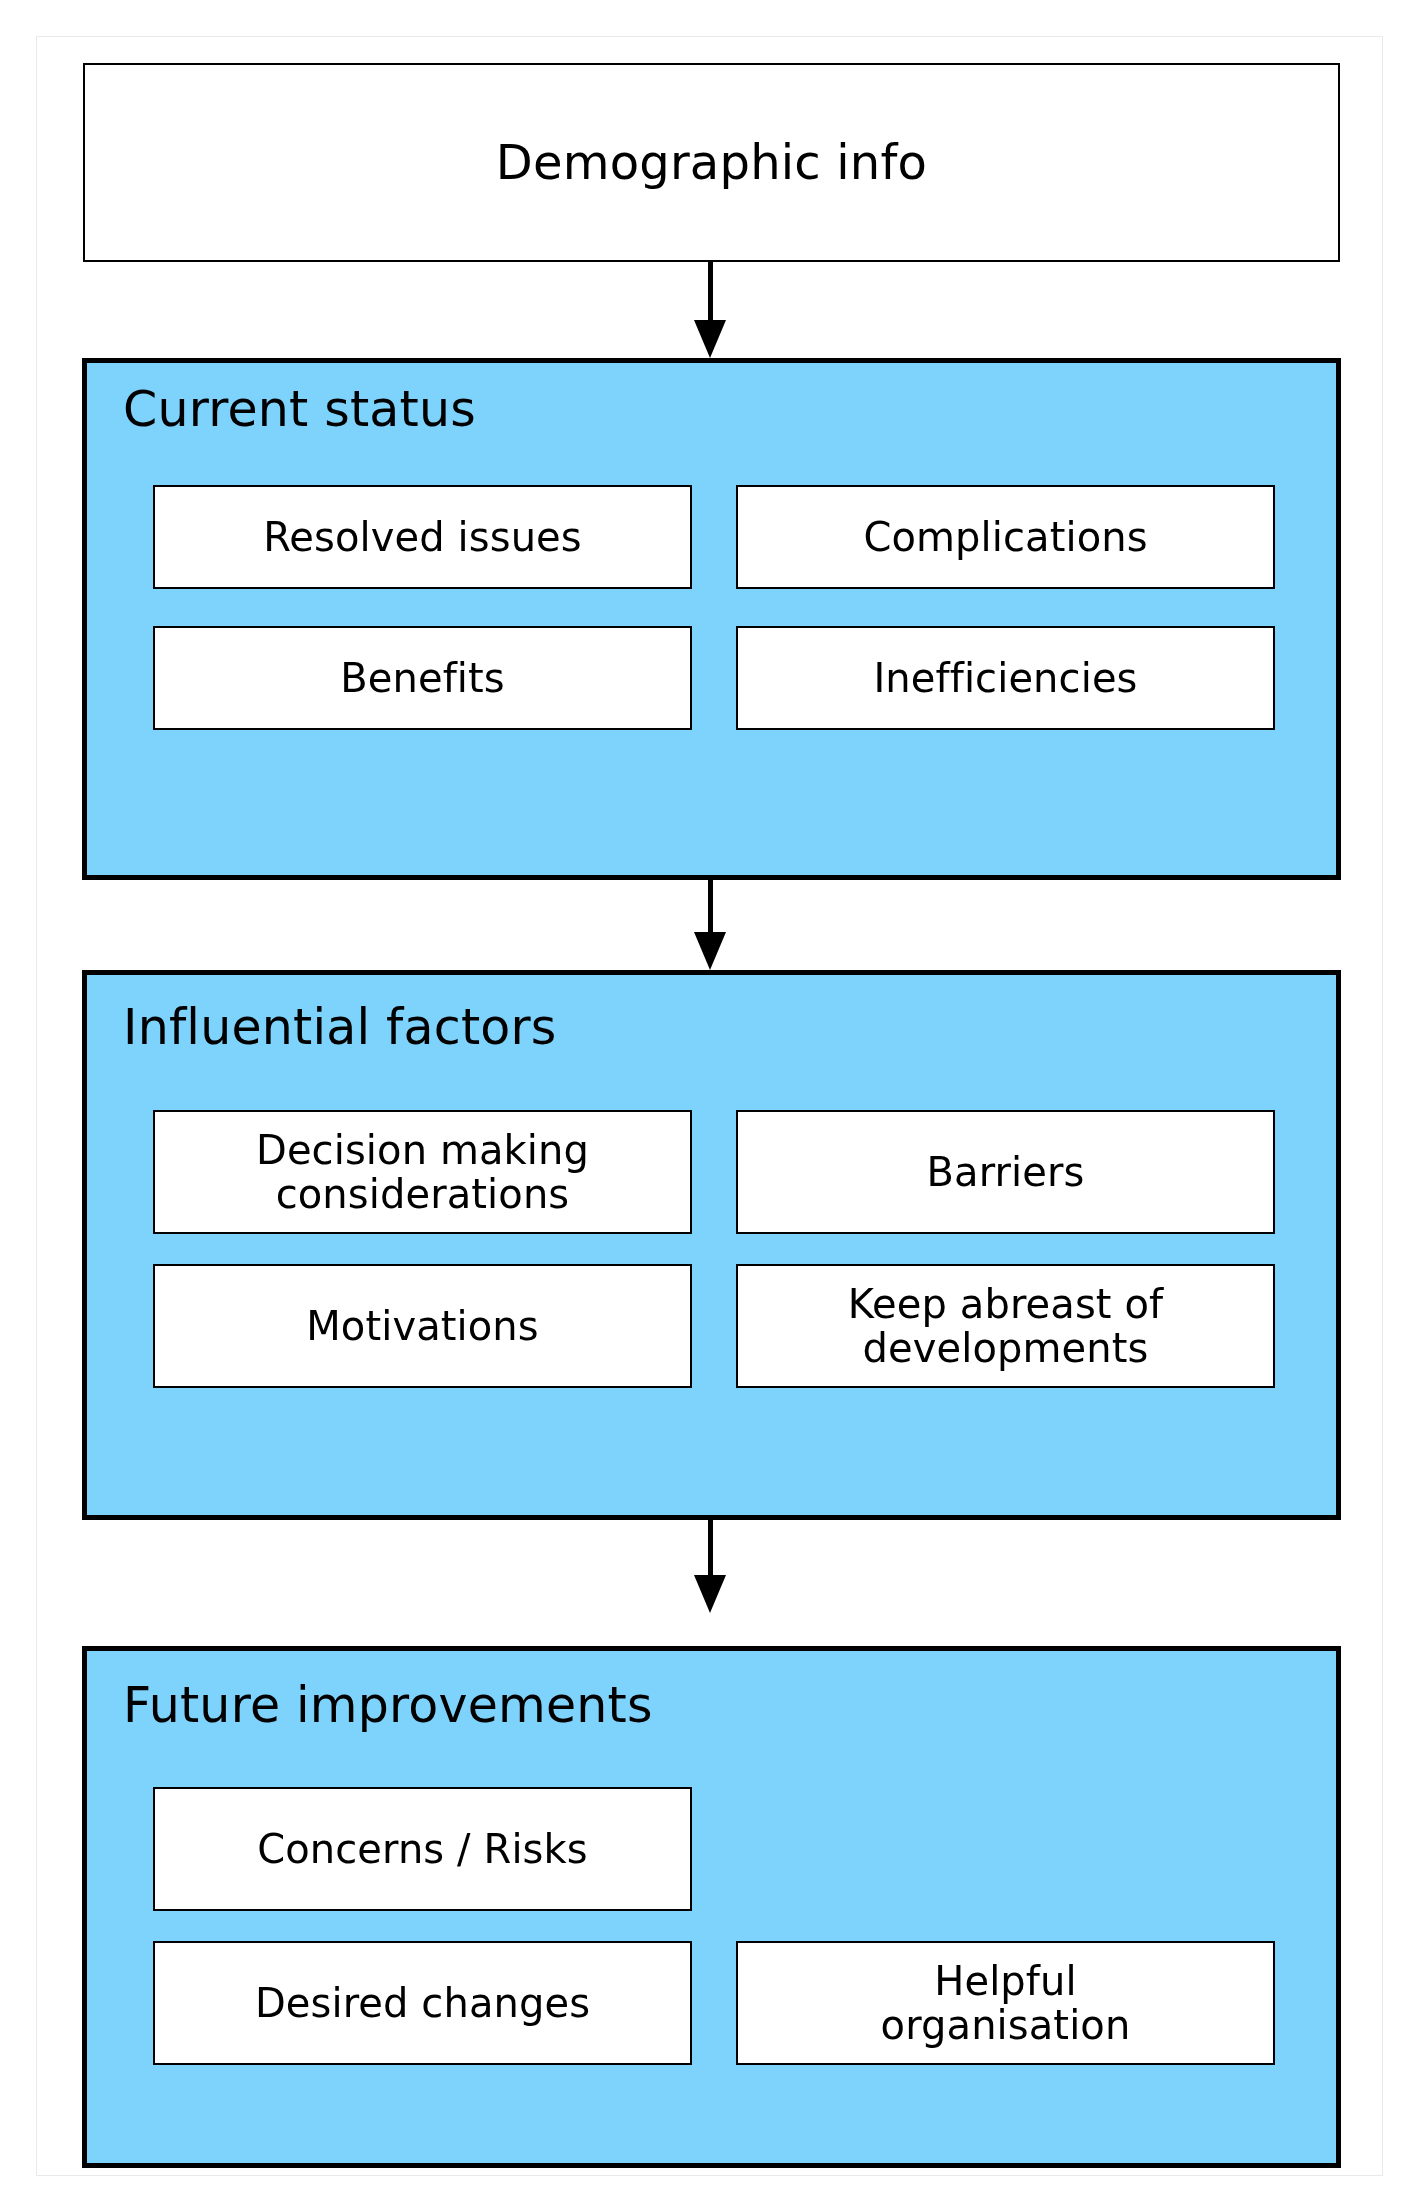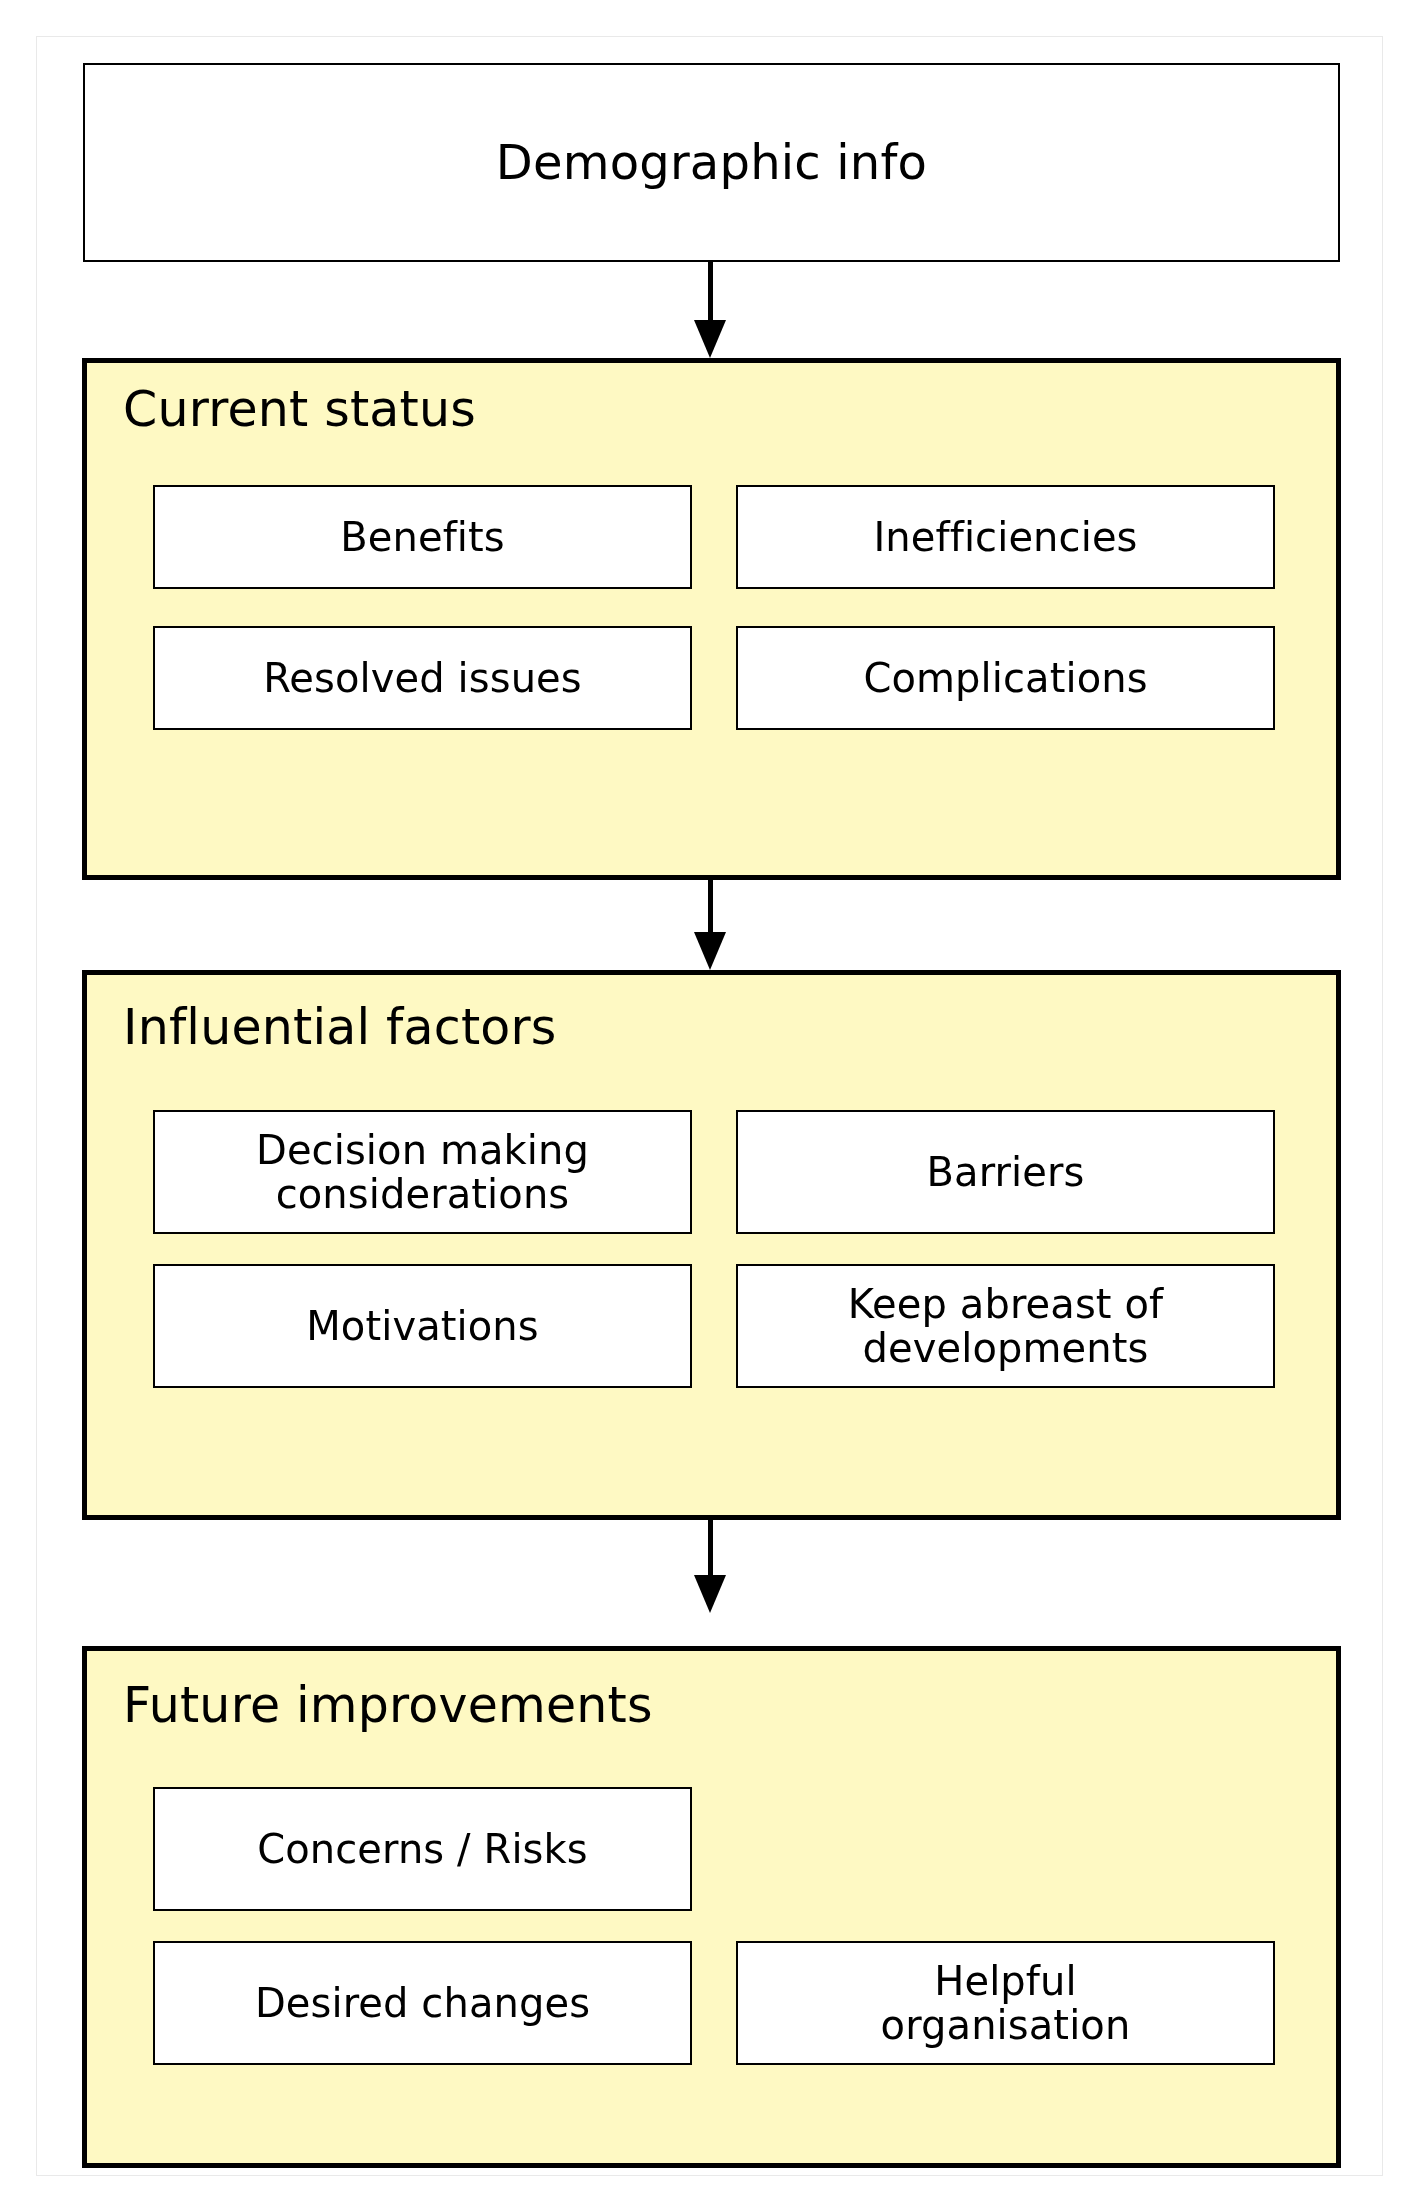--- a/index.html
+++ b/index.html
@@ -56,21 +56,21 @@
     text-align: center;
   }
 
   
   .section {
     position: absolute;
     left: 82px;
     width: 1259px;
     border: 5px solid #000000;
     box-sizing: border-box;
-    background: #fef9c3;
+    background: #7dd3fc;
   }
   #section-current  { top: 358px;  height: 522px; }
   #section-factors  { top: 970px;  height: 550px; }
   #section-future   { top: 1613px; height: 522px; margin-top: 33px; }
 
   .section-title {
     position: absolute;
     left: 36px;
     font-size: 49px;
     line-height: 1.0;
@@ -170,32 +170,32 @@
   <div class="connector" id="arrow-1">
     <div class="shaft"></div>
     <div class="head"></div>
   </div>
 
   <div class="section" id="section-current">
     <div class="section-title">Current status</div>
     <div class="sub-grid" id="grid-current">
       <div class="sub-row">
         <div class="sub-node">
+          <span class="sub-label">Resolved issues</span>
+        </div>
+        <div class="sub-node">
+          <span class="sub-label">Complications</span>
+        </div>
+      </div>
+      <div class="sub-row">
+        <div class="sub-node">
           <span class="sub-label">Benefits</span>
         </div>
         <div class="sub-node">
           <span class="sub-label">Inefficiencies</span>
-        </div>
-      </div>
-      <div class="sub-row">
-        <div class="sub-node">
-          <span class="sub-label">Resolved issues</span>
-        </div>
-        <div class="sub-node">
-          <span class="sub-label">Complications</span>
         </div>
       </div>
     </div>
   </div>
 
   <div class="connector" id="arrow-2">
     <div class="shaft"></div>
     <div class="head"></div>
   </div>
 

